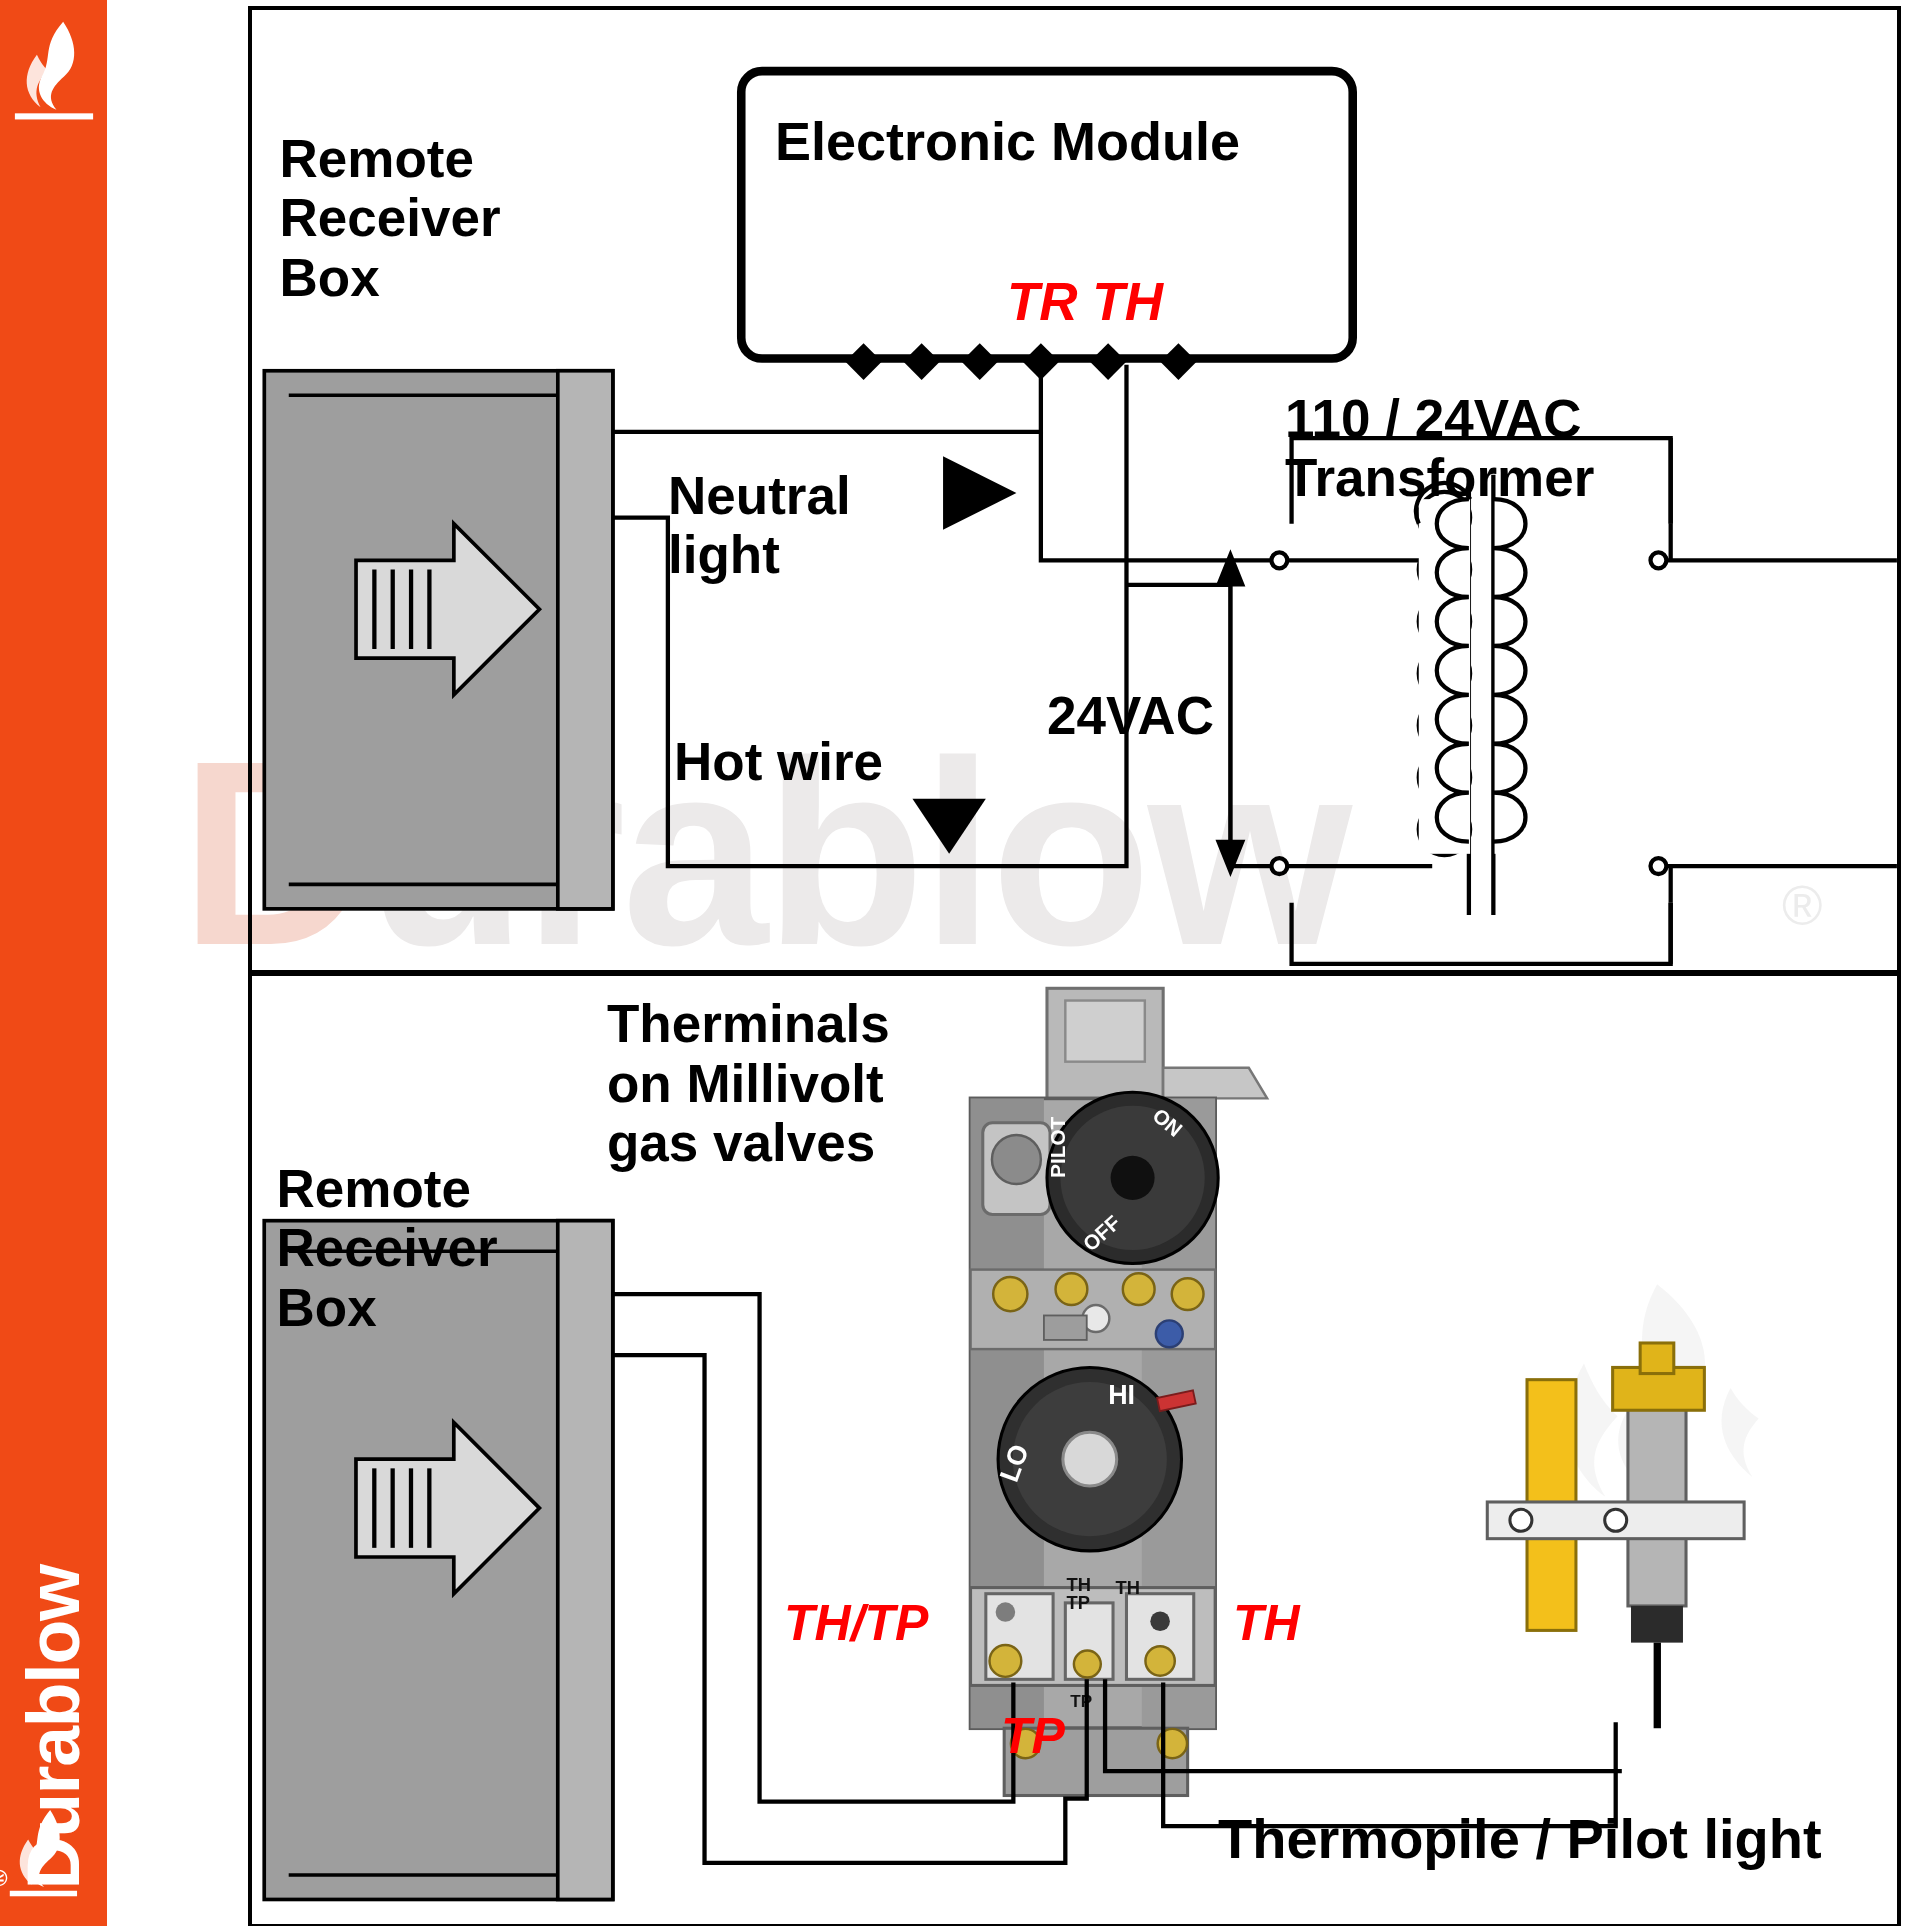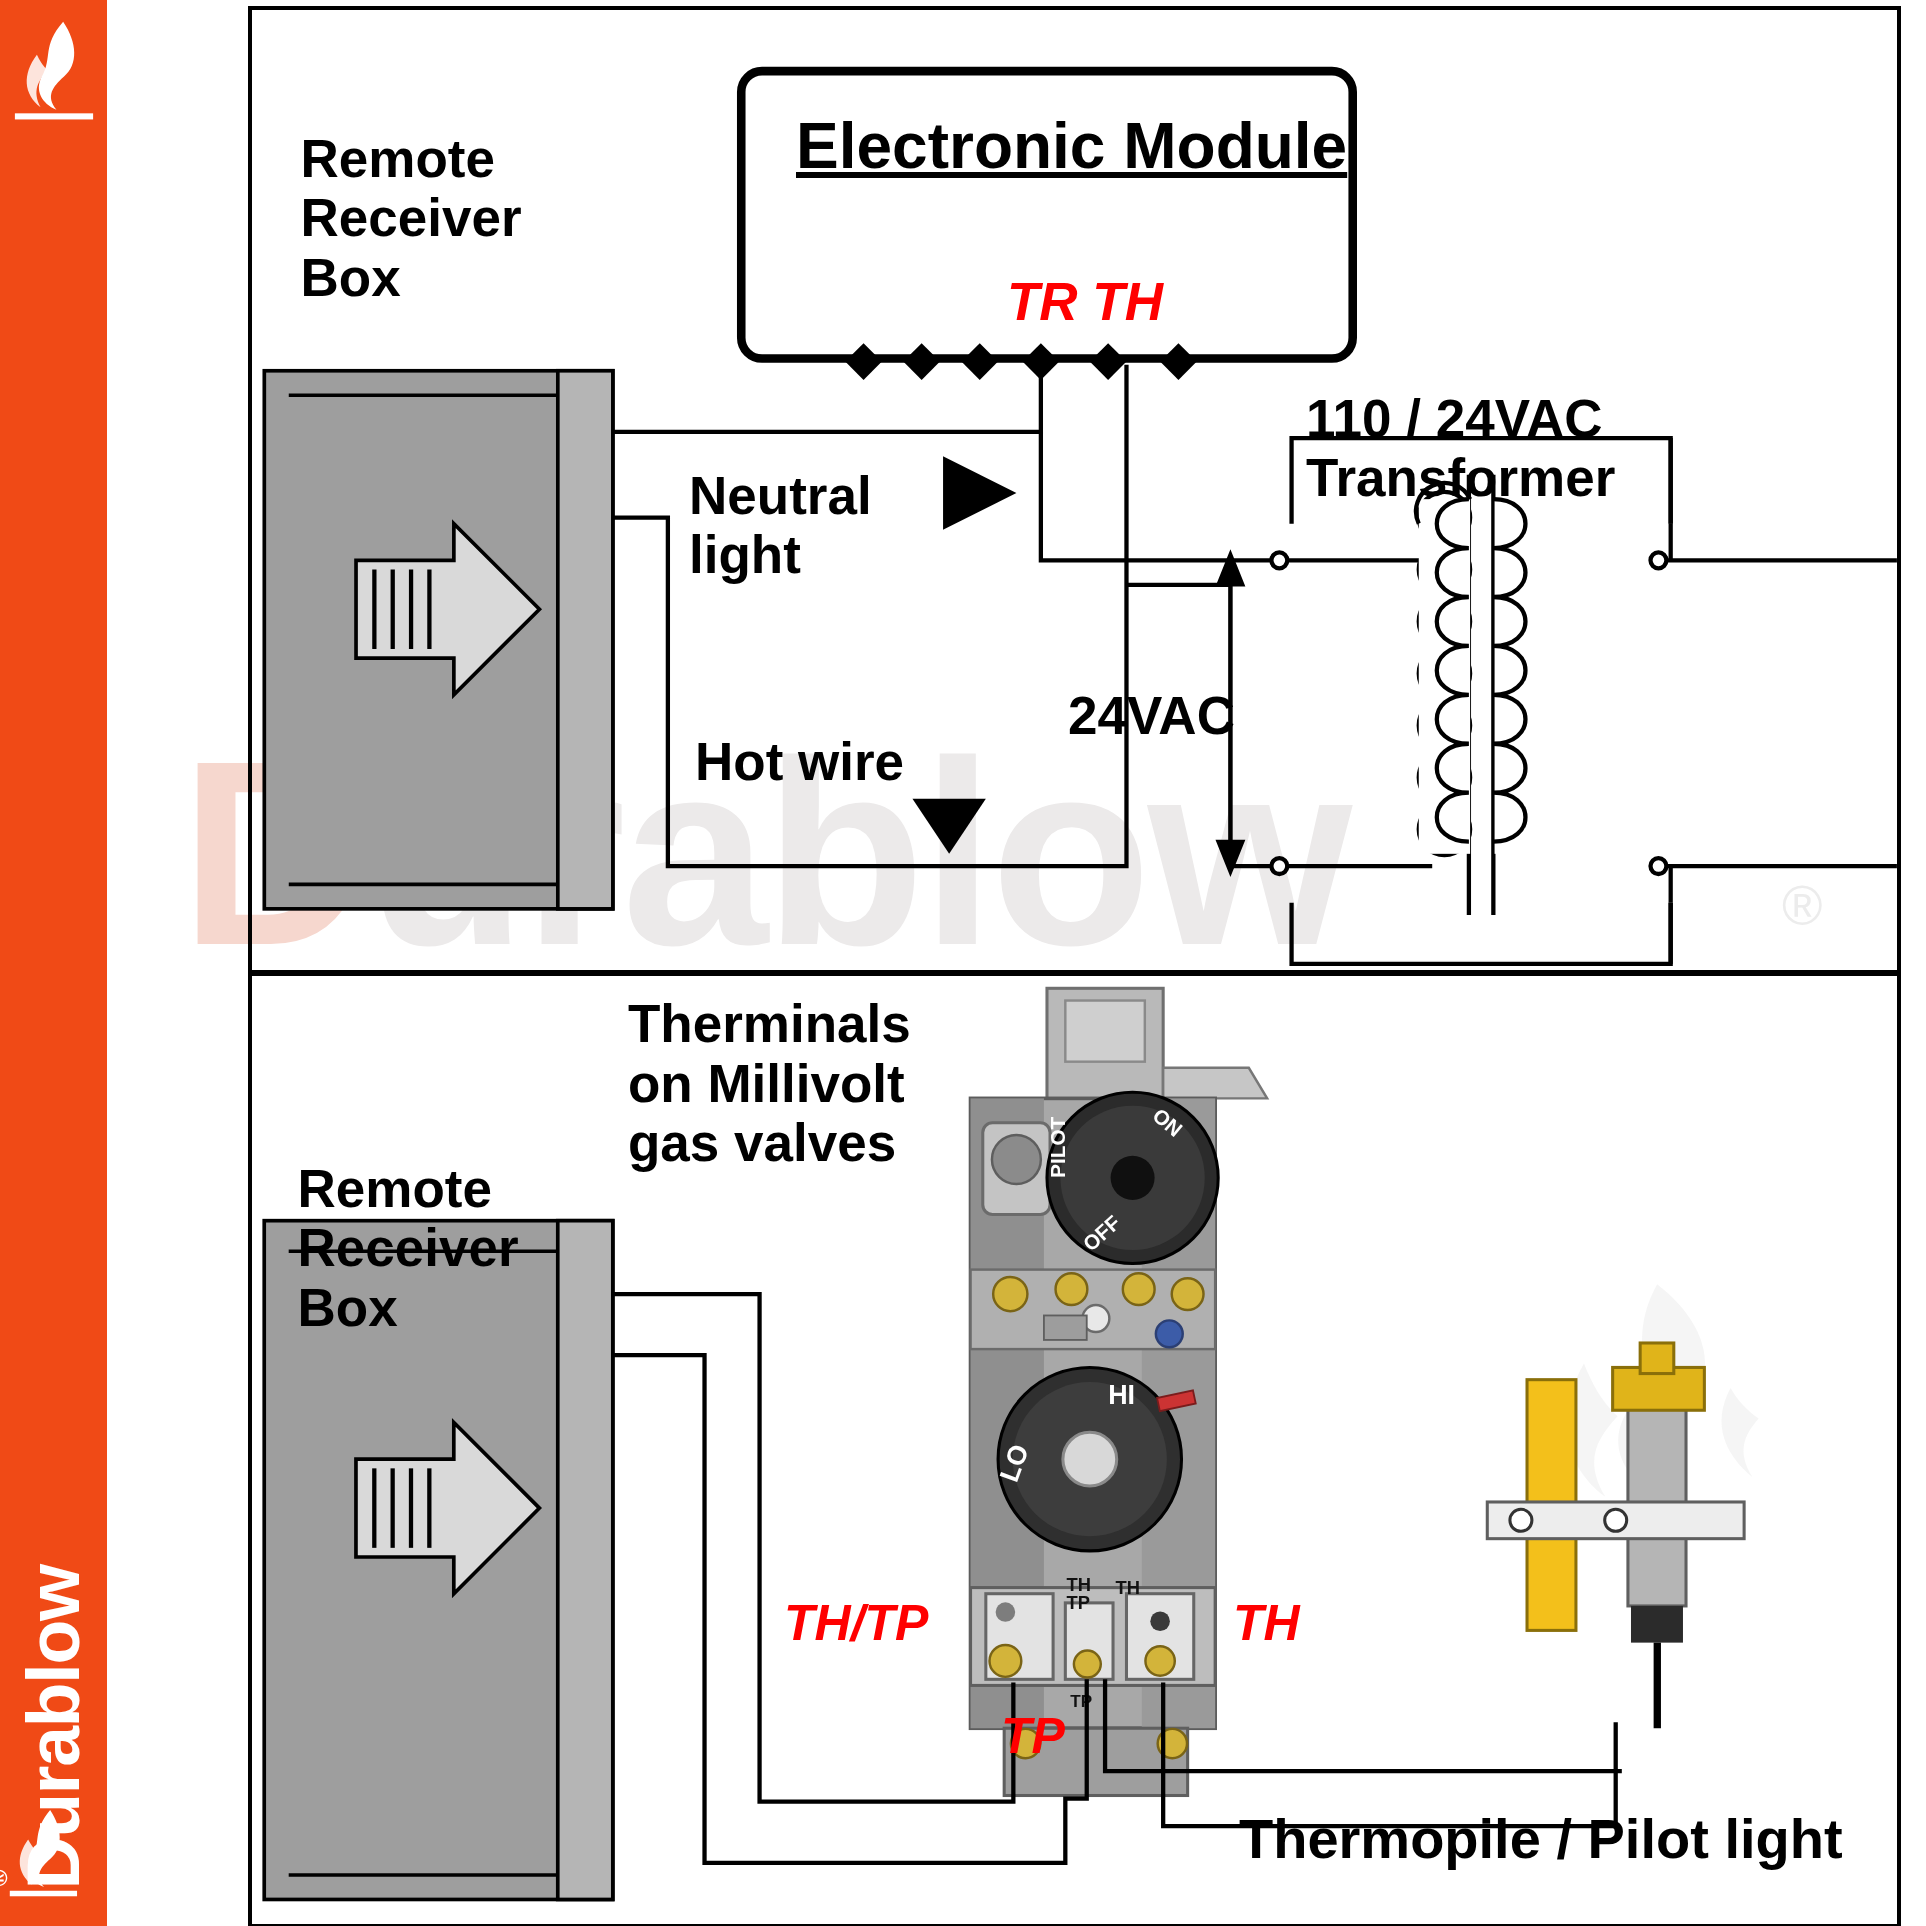--- a/index.html
+++ b/index.html
@@ -24,21 +24,21 @@
 
   
   #flame-wm{position:absolute;right:110px;top:1272px;width:342px;height:342px;opacity:.55;}
 
   
   .panel{position:absolute;border:4.3px solid #000;background:transparent;}
   #panel-top{left:141px;top:6.1px;width:1645px;height:960px;}
   #panel-bottom{left:141px;top:972px;width:1645px;height:948px;}
 
   
-  .lbl{position:absolute;font-weight:bold;color:#000;line-height:1.12;white-space:pre;margin-left:21px;}
+  .lbl{position:absolute;font-weight:bold;color:#000;line-height:1.12;white-space:pre;}
   .lbl-red{position:absolute;font-weight:bold;color:#ff0000;font-style:italic;white-space:pre;}
   svg{display:block;}
 </style>
 </head>
 <body>
 
 <div id="brand-bar">
 
   <div id="brand-logo-top">
     <svg viewBox="0 0 160 180" width="98" height="110" aria-hidden="true">
@@ -175,21 +175,21 @@
       </g>
 
       <polygon points="1130,730 1250,790 1130,850" fill="#000"></polygon>
 
       <polygon points="1080,1290 1200,1290 1140,1380" fill="#000"></polygon>
     </svg>
 
     <div class="lbl" style="left:27.5px;top:119px;font-size:53px;">Remote
 Receiver
 Box</div>
-    <div class="lbl" style="left:523px;top:101px;font-size:64px;text-decoration:underline;">Electronic Module</div>
+    <div class="lbl" style="left:523px;top:101px;font-size:54px;">Electronic Module</div>
     <div class="lbl-red" style="left:755px;top:261px;font-size:53px;">TR TH</div>
     <div class="lbl" style="left:1033px;top:379px;font-size:53px;text-align:left;">110 / 24VAC
 Transformer</div>
     <div class="lbl" style="left:416px;top:456px;font-size:53px;">Neutral
 light</div>
     <div class="lbl" style="left:422px;top:722px;font-size:53px;">Hot wire</div>
     <div class="lbl" style="left:795px;top:676px;font-size:53px;">24VAC</div>
   </div>
 
   <div class="panel" id="panel-bottom">

